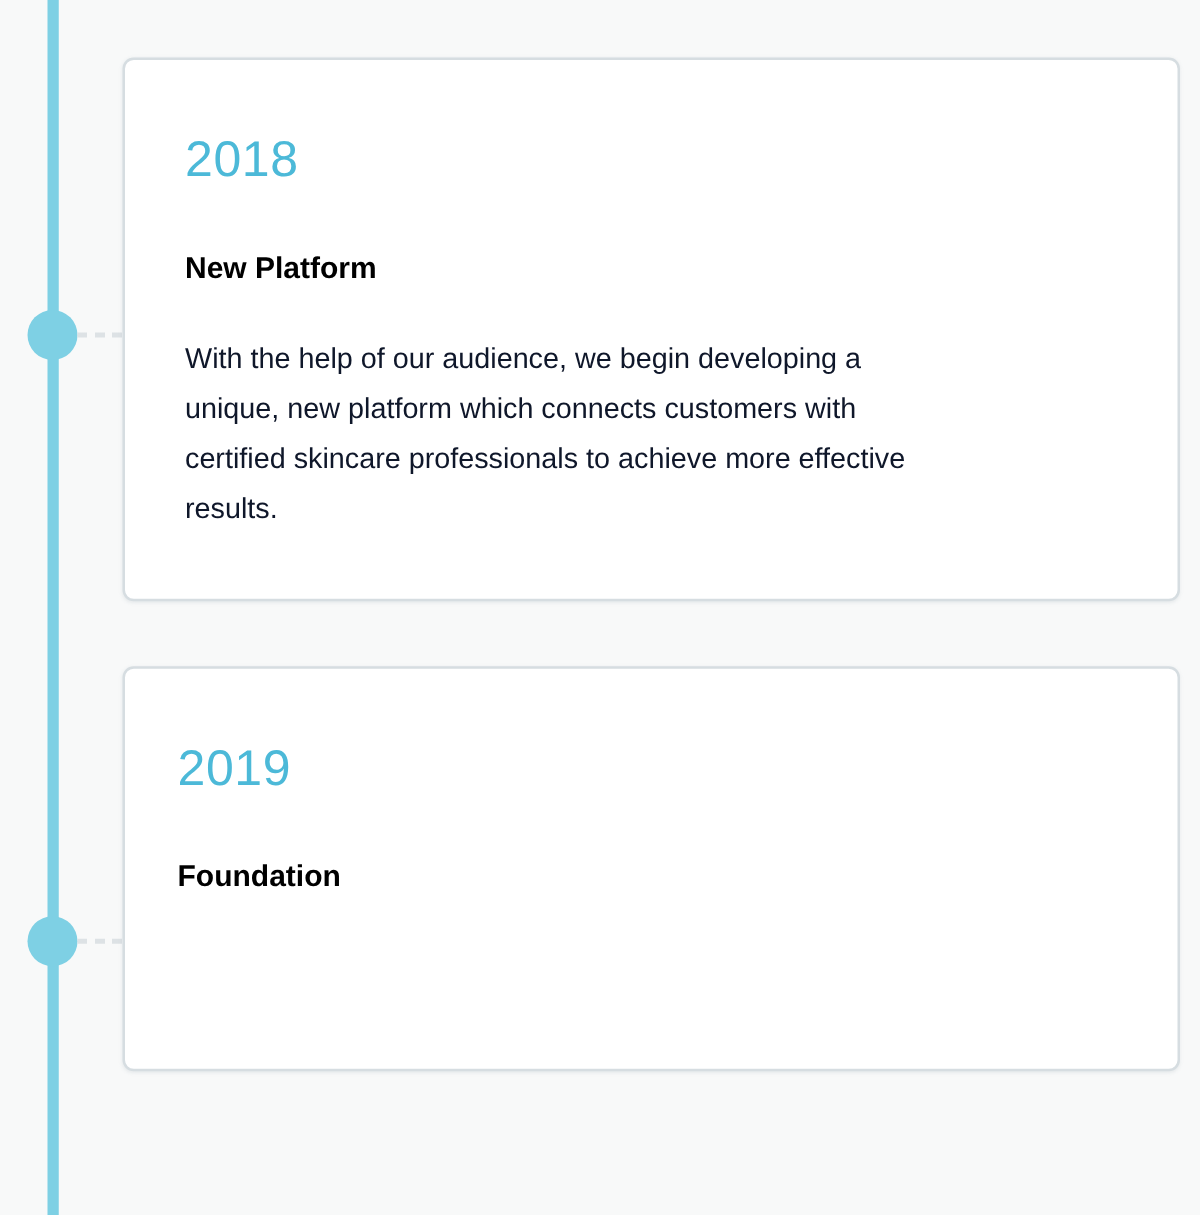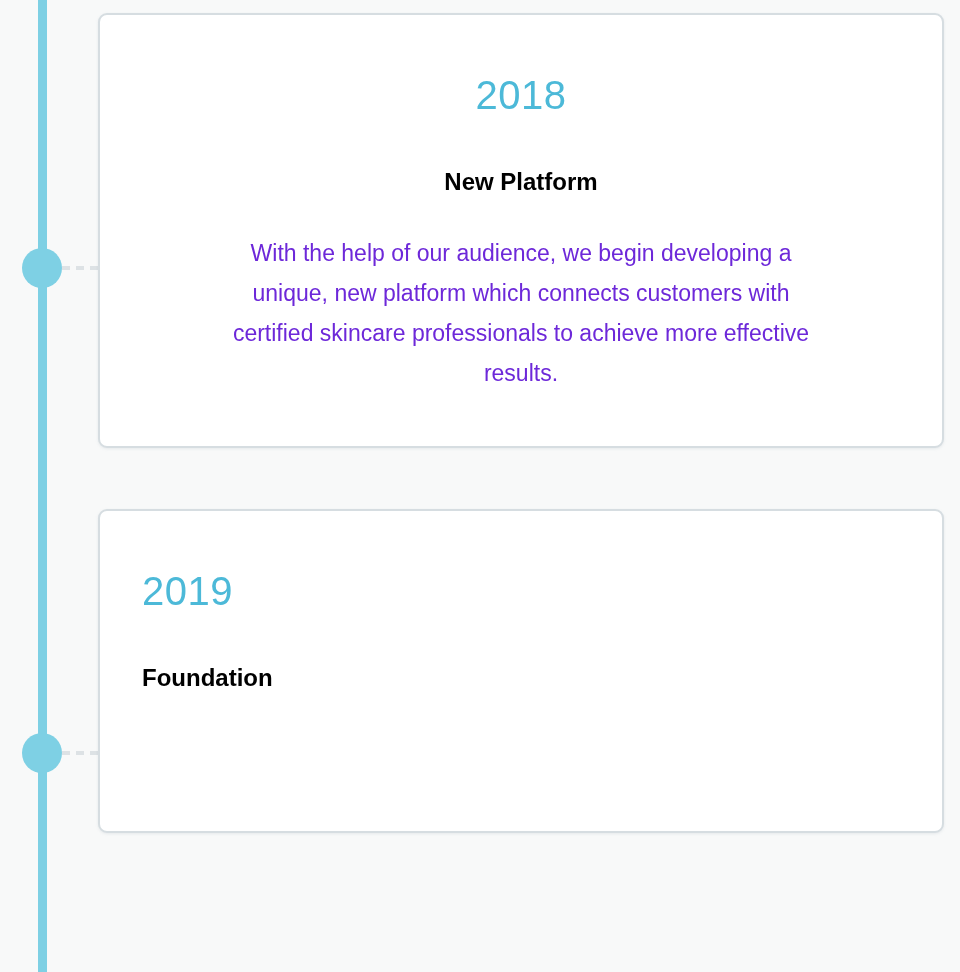--- a/index.html
+++ b/index.html
@@ -46,43 +46,43 @@
     left: 98px;
     width: 846px;
     box-sizing: border-box;
     background: #ffffff;
     border: 2px solid #d6dde1;
     border-radius: 9px;
     box-shadow: 0 1px 3px rgba(150, 165, 175, 0.18);
     padding: 56px 48px;
     overflow: hidden;
   }
-  .card-1 { top: 13px;  height: 435px; text-align: center; }
-  .card-2 { top: 509px; height: 324px; padding-left: 42px; }
+  .card-1 { top: 46px;  height: 435px; }
+  .card-2 { top: 533px; height: 324px; padding-left: 42px; }
   .year-heading {
     margin: 0 0 48px 0;
     font-size: 40px;
     line-height: 48px;
     font-weight: 400;
     letter-spacing: 0.5px;
     color: #4cb9d8;
   }
   .event-title {
     margin: 0 0 36px 0;
     font-size: 24px;
     line-height: 30px;
     font-weight: 700;
     color: #000000;
   }
   .event-description {
     margin: 0;
     font-size: 23px;
     line-height: 40px;
     font-weight: 400;
-    color: #6d28d9;
+    color: #0f172a;
     white-space: pre-line;
   }
 </style>
 </head>
 <body>
 
 <div class="timeline-line"></div>
 
 <div class="timeline-dot dot-1"></div>
 <div class="timeline-connector conn-1"></div>

